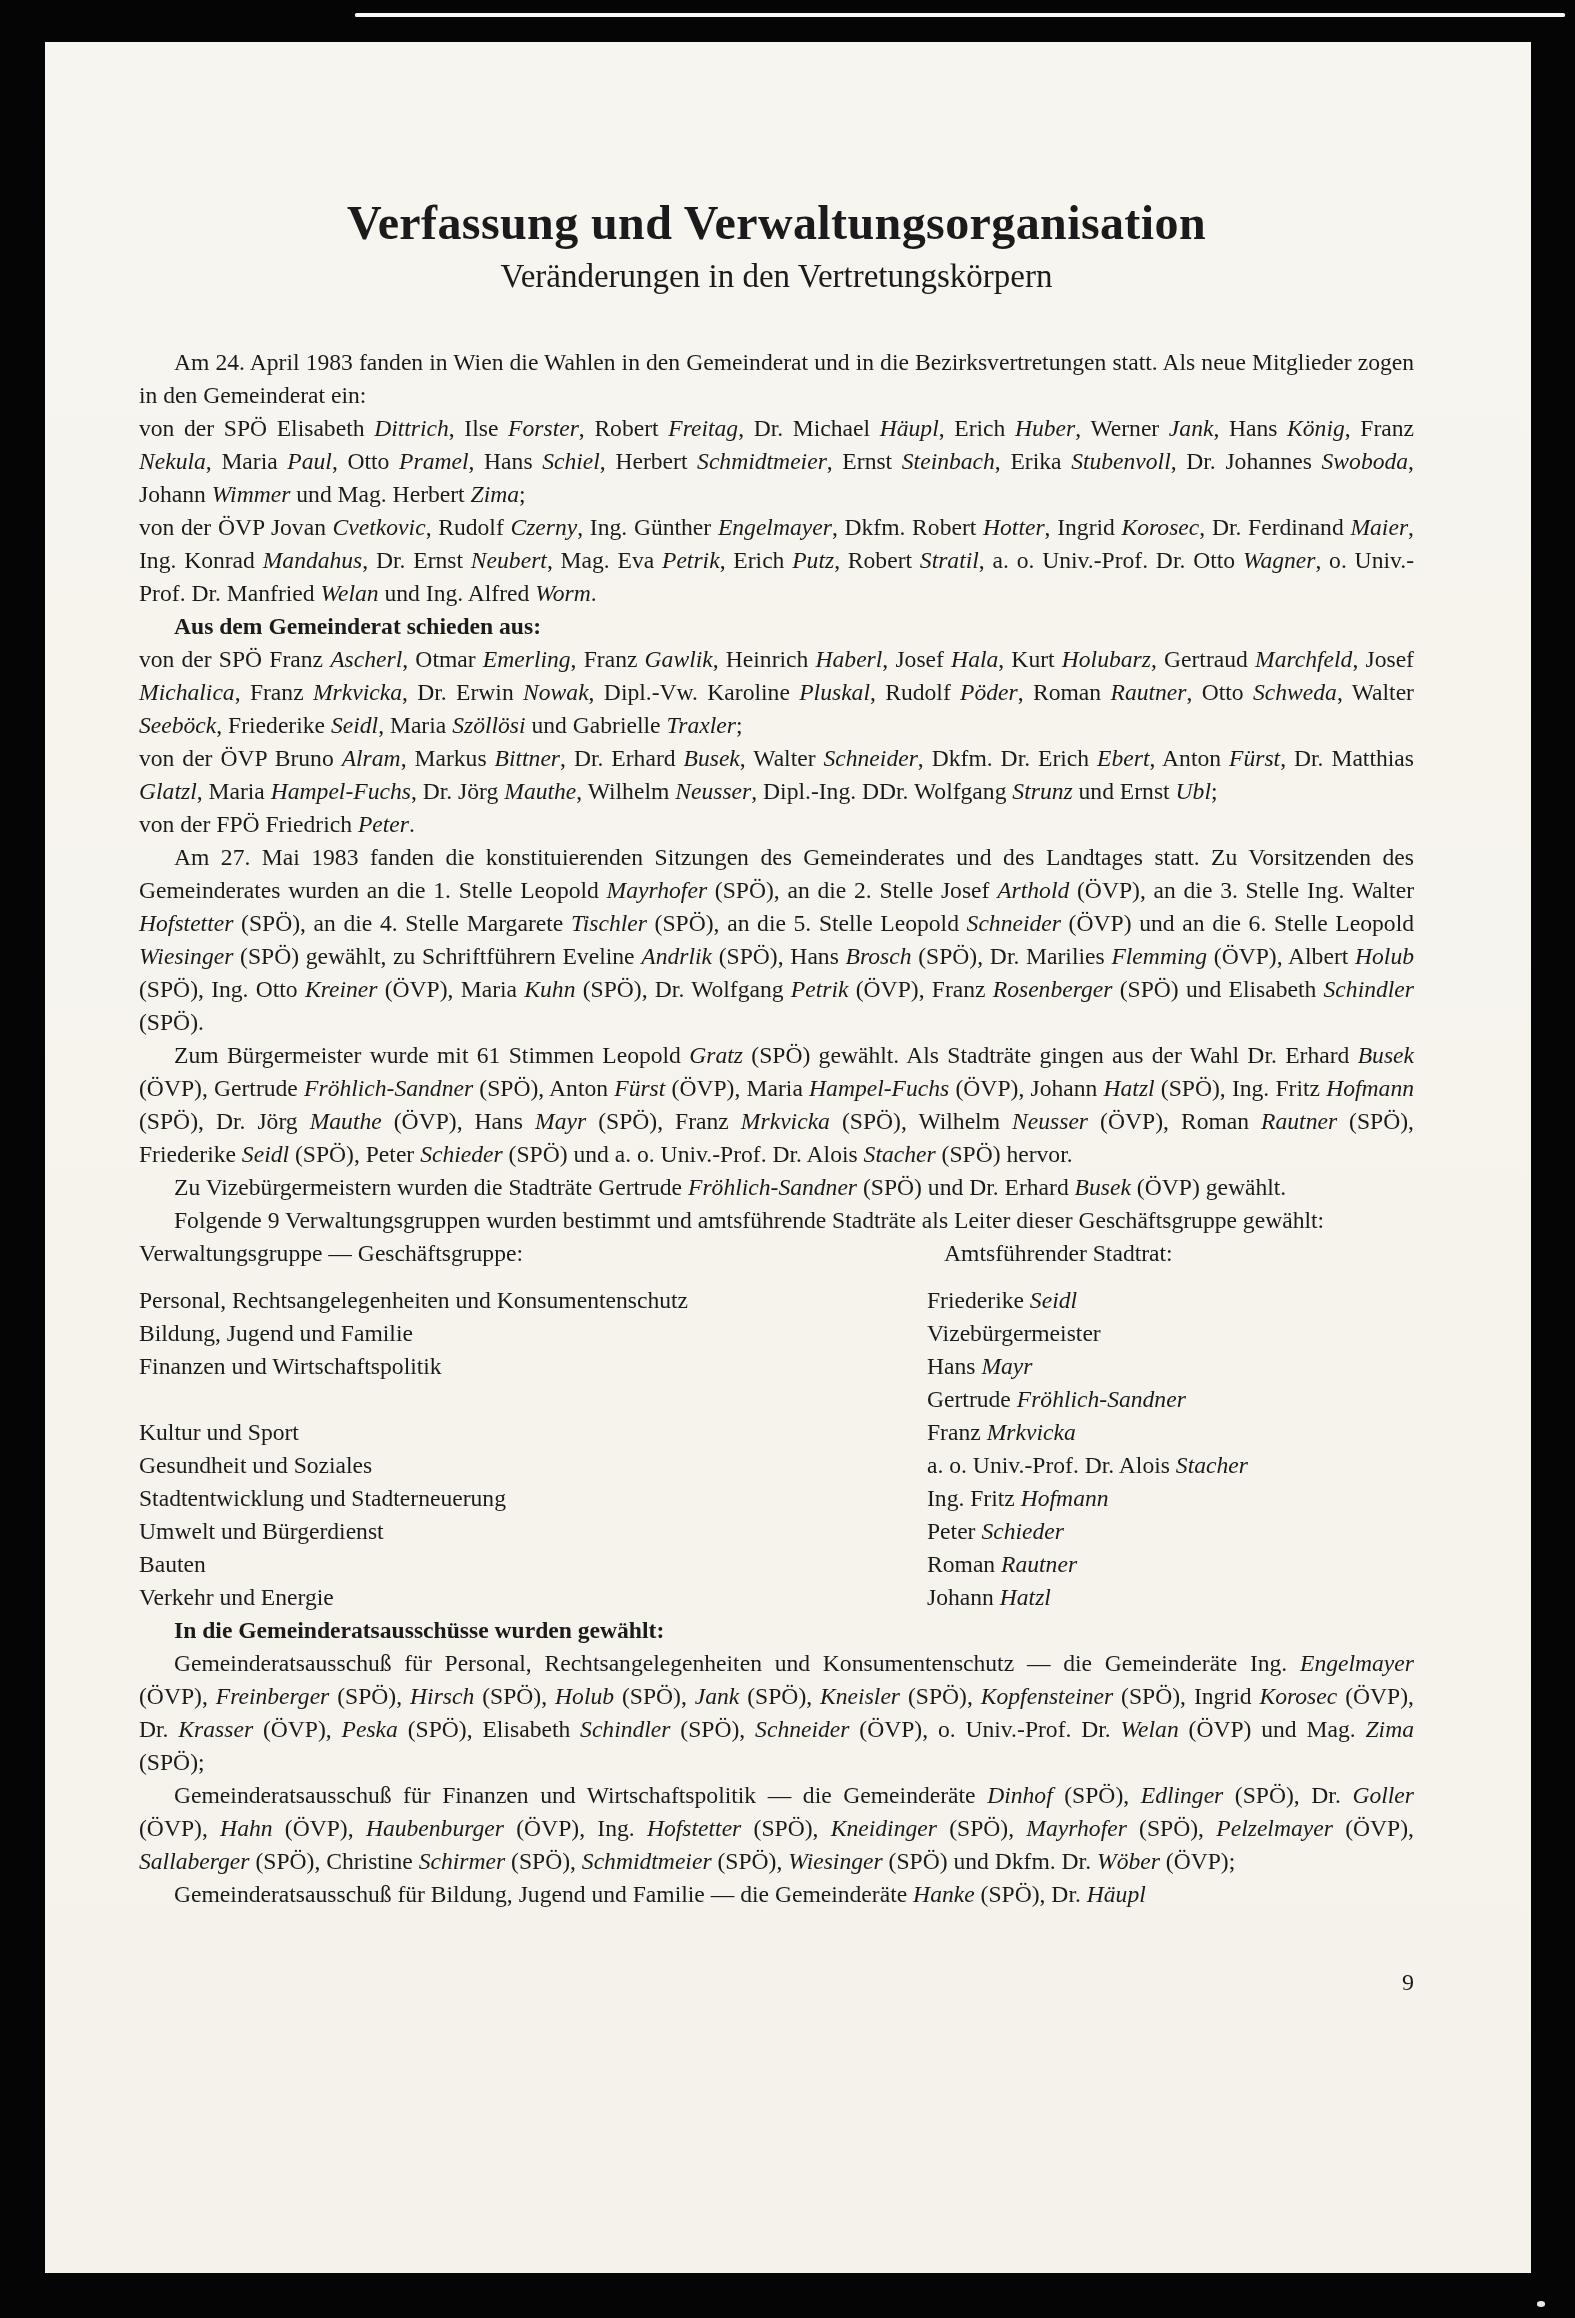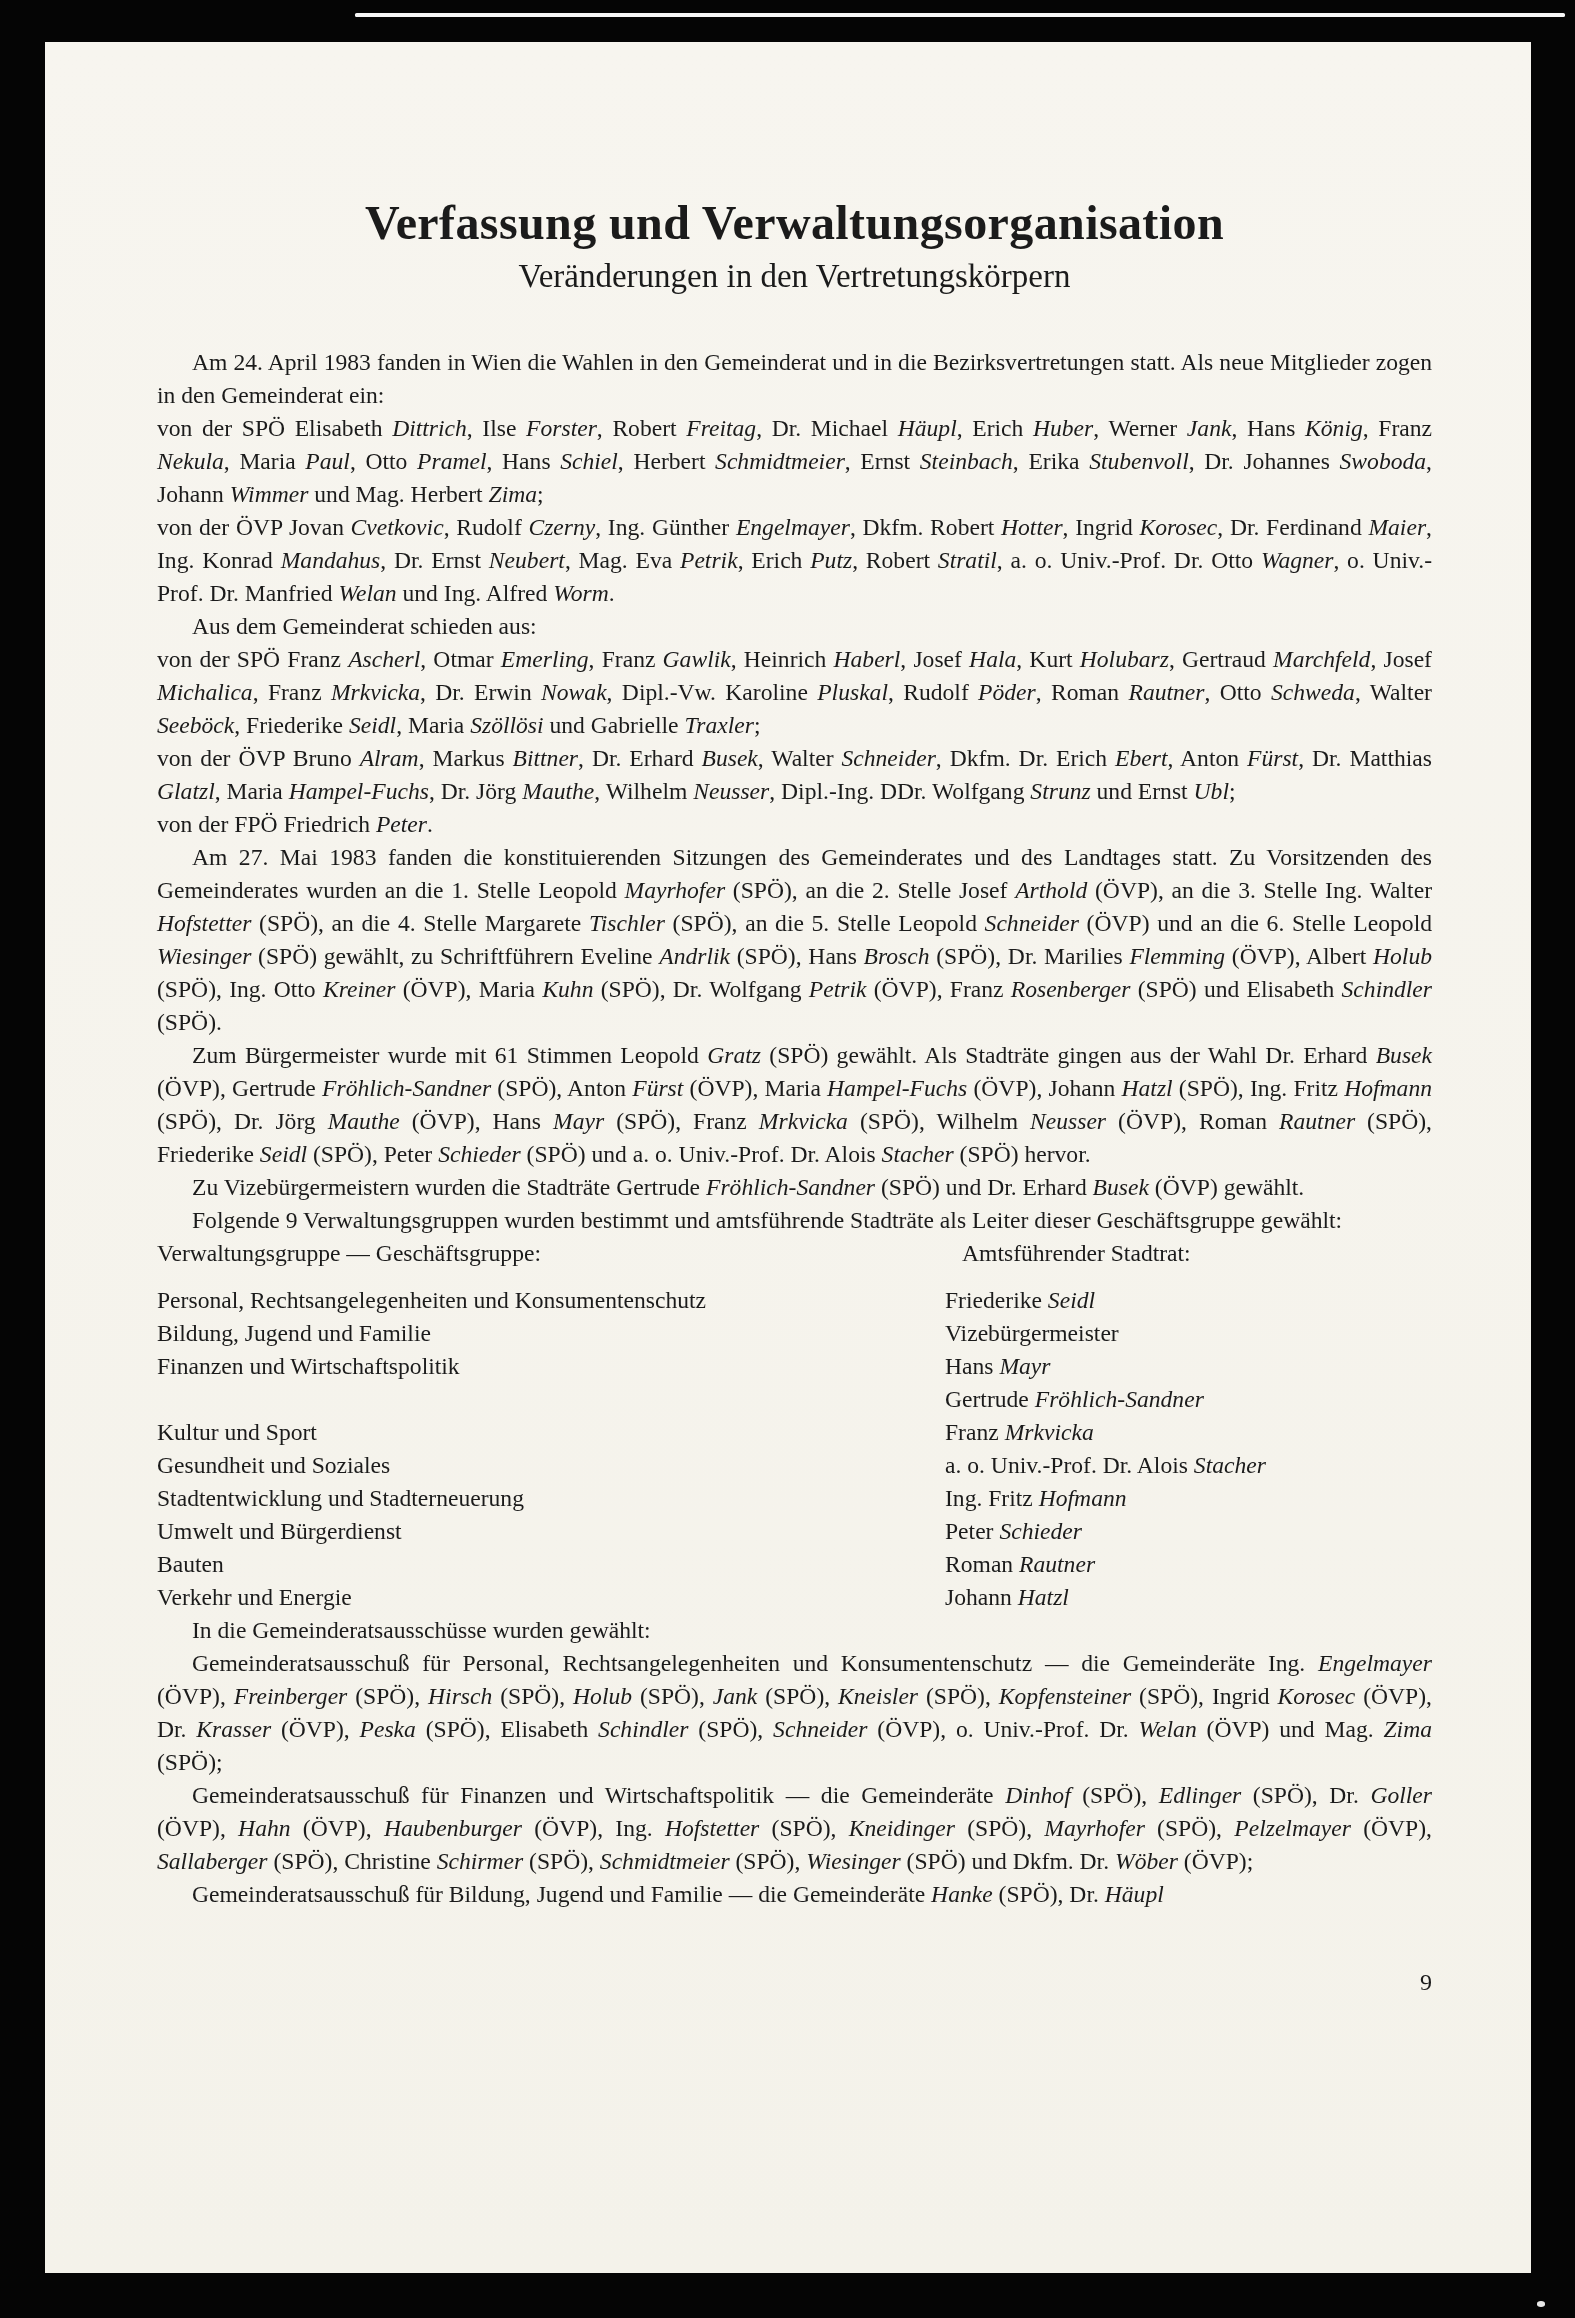--- a/index.html
+++ b/index.html
@@ -19,40 +19,40 @@
     position: absolute; left: 1537px; top: 2301px;
     width: 7.9px; height: 5.5px; background: #e8e8e8; border-radius: 50%;
   }
   .page {
     position: absolute; left: 45px; top: 42px;
     width: 1486px; height: 2231px;
     background: linear-gradient(180deg, #f7f5ef 0%, #f4f2ea 100%);
     color: #1b1b1b;
   }
   .content {
-    position: absolute; left: 112px; top: 0;
+    position: absolute; left: 94px; top: 0;
     width: 1275px;
     padding-top: 154px;
   }
   .doc-title {
     font-size: 48px; font-weight: 700; text-align: center;
     line-height: 1.12; letter-spacing: 0.4px; margin: 0;
   }
   .doc-subtitle {
     font-size: 33px; font-weight: 400; text-align: center;
     margin: 7.9px 0 0 0; line-height: 1.15;
   }
   .body-text {
     margin-top: 50px;
     font-size: 23.6px; line-height: 33px;
     text-align: justify;
   }
   p.para { margin: 0; }
   .f-indent { text-indent: 35px; }
-  .f-gap { margin-top: 20.4px; }
+  .f-gap { margin-top: 20.4px; font-weight: bold; }
   .assign-header { display: flex; margin-bottom: 14px; font-weight: 400; gap: 17px; }
   .assign-row { display: flex; }
   .assign-left { width: 788px; min-height: 33px; }
   .assign-right { flex: 1; min-height: 33px; }
   .page-number { text-align: right; margin-top: 55px; font-size: 24px; }
   i { font-style: italic; }
 </style>
 </head>
 <body>
 

